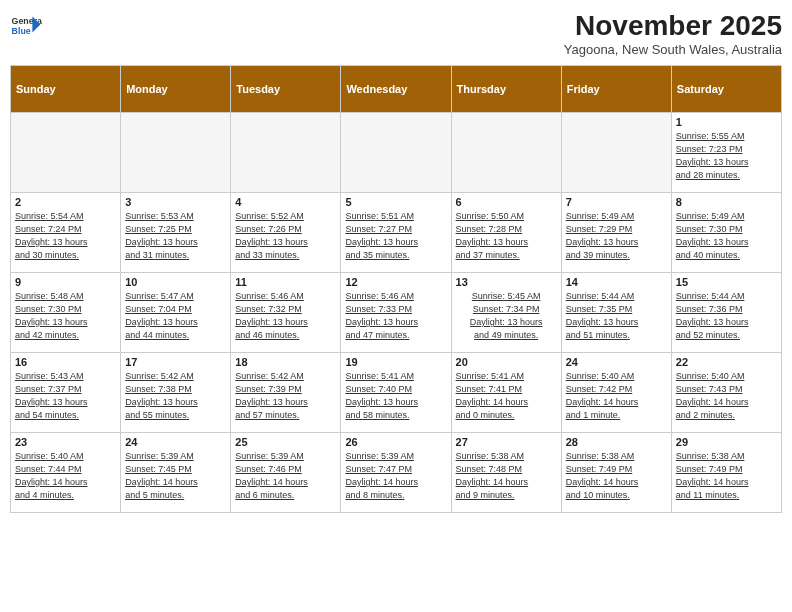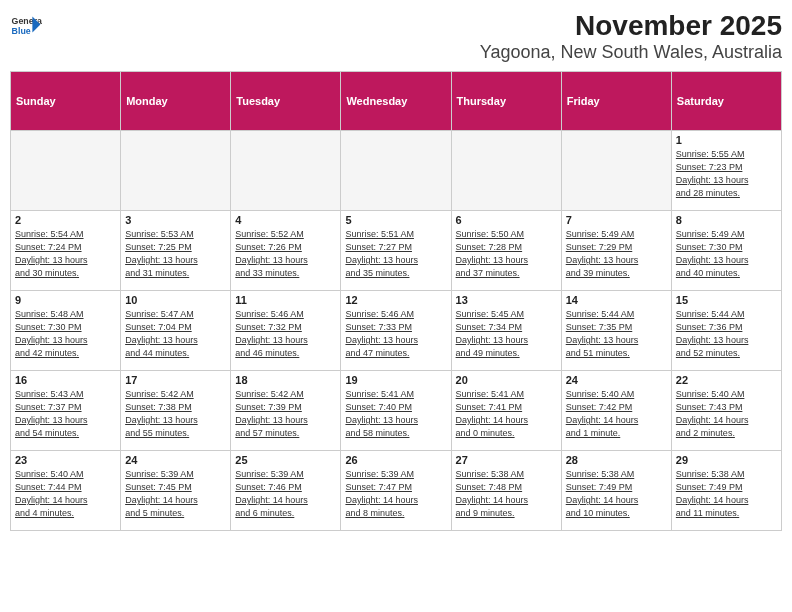--- a/index.html
+++ b/index.html
@@ -25,35 +25,35 @@
       width: 32px;
       height: 32px;
     }
     .title-block { text-align: right; }
     .month-title {
       font-size: 28px;
       font-weight: bold;
       color: #222;
     }
     .subtitle {
-      font-size: 18px;
+      font-size: 13px;
       color: #444;
     }
     .calendar {
       width: 100%;
       border-collapse: collapse;
       font-size: 9.5px;
     }
     .calendar th {
-      background: #be185d;
+      background: #a16207;
       color: #fff;
       font-size: 11px;
       font-weight: bold;
       text-align: left;
-      padding: 23px 5px;
+      padding: 17px 5px;
       border: 1px solid #ccc;
     }
     .calendar td {
       border: 1px solid #ccc;
       vertical-align: top;
       padding: 3px 4px;
       width: 108px;
       height: 80px;
       background: #fff;
     }
@@ -197,21 +197,21 @@
         </td>
         <td>
           <span class="day-num">12</span>
           <div class="day-info" style="white-space: pre-line;">Sunrise: 5:46 AM
 Sunset: 7:33 PM
 Daylight: 13 hours
 and 47 minutes.</div>
         </td>
         <td>
           <span class="day-num">13</span>
-          <div class="day-info" style="white-space: pre-line;">Sunrise: 5:45 AM
+          <div class="day-info" style="white-space: pre-line; text-align: center;">Sunrise: 5:45 AM
 Sunset: 7:34 PM
 Daylight: 13 hours
 and 49 minutes.</div>
         </td>
         <td>
           <span class="day-num">14</span>
           <div class="day-info" style="white-space: pre-line;">Sunrise: 5:44 AM
 Sunset: 7:35 PM
 Daylight: 13 hours
 and 51 minutes.</div>

